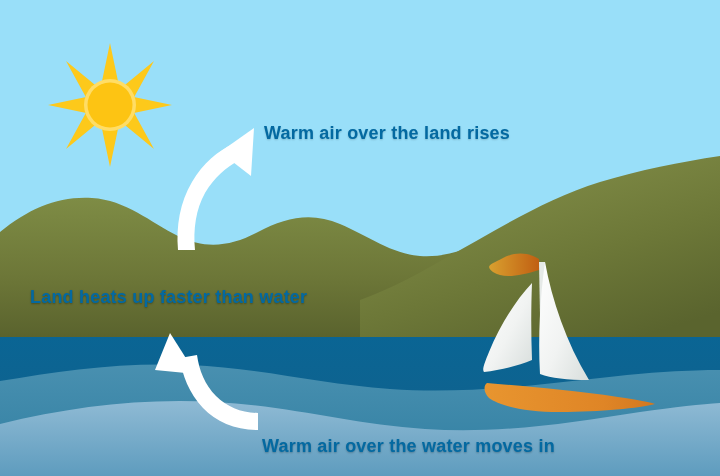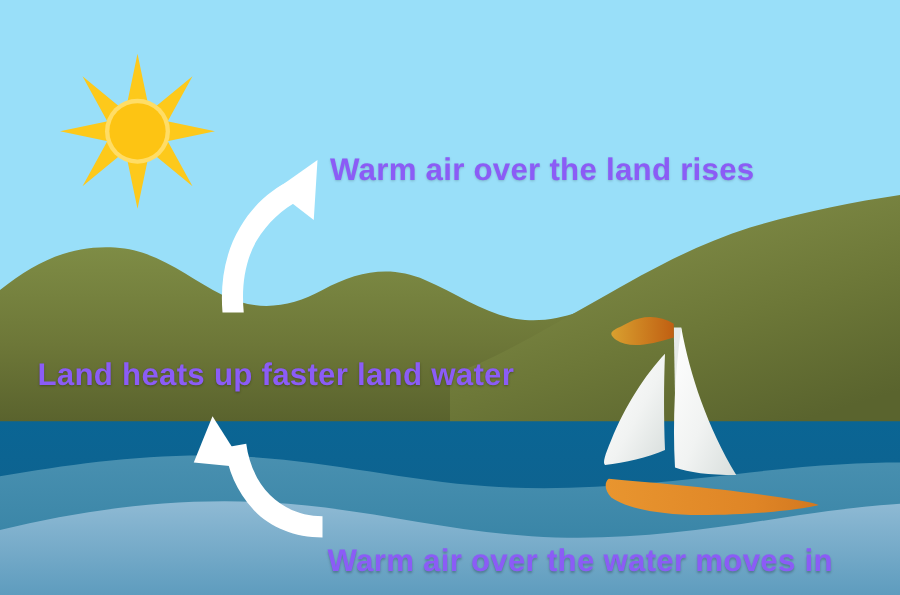--- a/index.html
+++ b/index.html
@@ -16,24 +16,24 @@
   }
   #scene svg.layer {
     position: absolute;
     top: 0;
     left: 0;
     width: 720px;
     height: 476px;
   }
   .caption {
     position: absolute;
-    color: #8b5cf6;
+    color: #0369a1;
     font-family: "Liberation Sans", sans-serif;
     font-weight: bold;
-    font-size: 25px;
+    font-size: 18px;
     letter-spacing: 0.2px;
     white-space: nowrap;
     line-height: 1;
     text-shadow: 0 1px 2px rgba(0,0,0,0.18);
   }
   #caption-warm  { left: 264px; top: 124px; }
   #caption-land  { left: 30px;  top: 288px; text-shadow: 0 1px 2px rgba(0,0,0,0.30); }
   #caption-cool  { left: 262px; top: 437px; text-shadow: 0 1px 2px rgba(0,0,0,0.25); }
 </style>
 </head>
@@ -171,17 +171,17 @@
                C 189,393 182,375 180,358
                L 197,355
                C 199,370 205,385 216,396
                C 227,407 242,413 258,413 Z"></path>
       <path d="M170,333 L196,374 L155,370 Z"></path>
     </g>
   </svg>
 
   <div class="caption" id="caption-warm">Warm air over the land rises</div>
 
-  <div class="caption" id="caption-land">Land heats up faster land water</div>
+  <div class="caption" id="caption-land">Land heats up faster than water</div>
 
   <div class="caption" id="caption-cool">Warm air over the water moves in</div>
 
 </div>
 
 </body></html>

